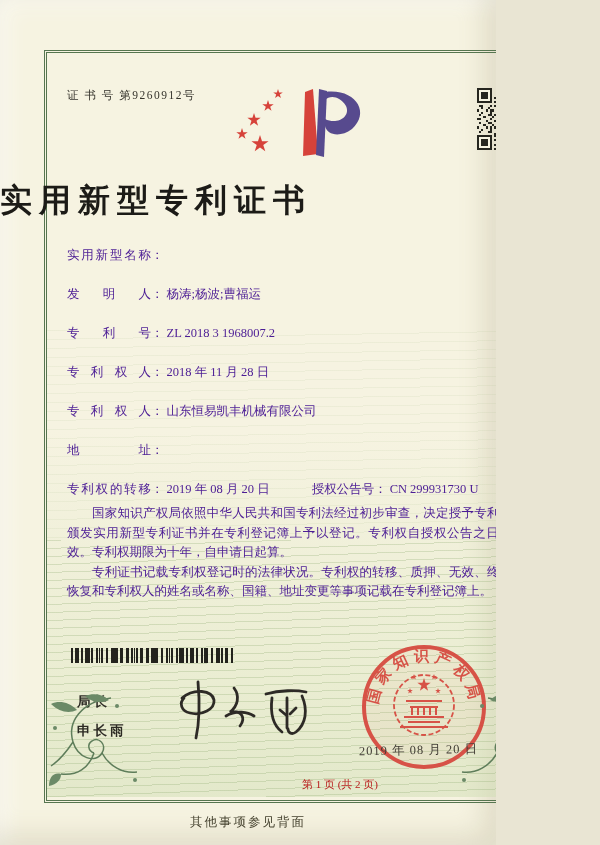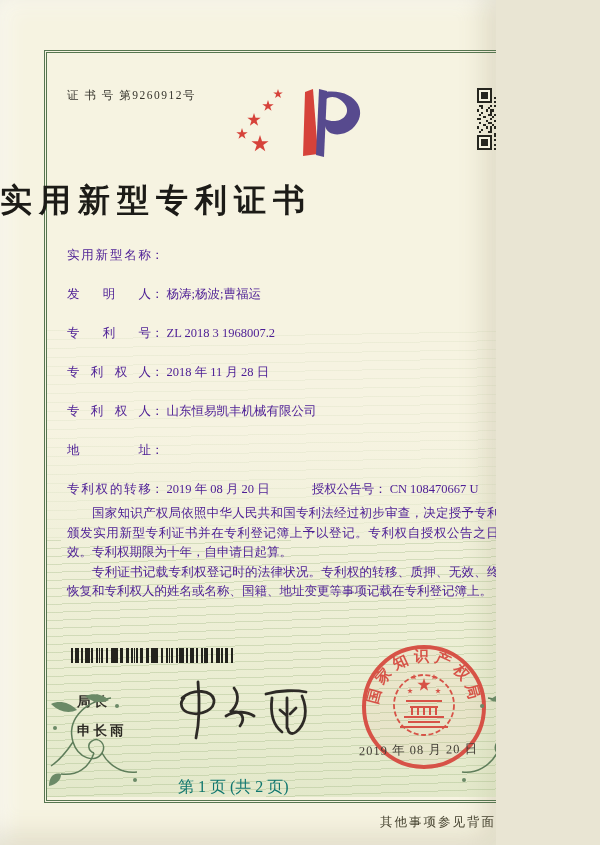--- a/index.html
+++ b/index.html
@@ -31,22 +31,22 @@
           repeating-linear-gradient(90deg,#23231d 0 2px,rgba(0,0,0,0) 2px 5px),
           repeating-linear-gradient(90deg,#23231d 0 1px,rgba(0,0,0,0) 1px 7px),
           repeating-linear-gradient(90deg,rgba(0,0,0,0) 0 4px,#23231d 4px 6px,rgba(0,0,0,0) 6px 13px);}
   .signer{position:absolute;left:77px;top:693px;font-family:"Liberation Sans",sans-serif;
           font-weight:700;font-size:13.5px;color:#2c2a24;letter-spacing:3px;}
   .signer div{margin-bottom:11px;}
   .signature{position:absolute;left:168px;top:676px;}
   .seal{position:absolute;left:358px;top:641px;width:132px;height:132px;opacity:.92;}
   .seal-date{position:absolute;left:359px;top:742px;font-size:12.5px;letter-spacing:1px;
              color:#403c34;transform:rotate(-1.2deg);}
-  .page-num{position:absolute;left:178px;top:777px;width:200px;text-align:left;font-size:16px;color:#0f766e;}
-  .back-note{position:absolute;left:0;right:0;top:814px;text-align:right;font-size:12.5px;
+  .page-num{position:absolute;left:178px;top:777px;width:200px;text-align:right;font-size:11px;color:#b91c1c;}
+  .back-note{position:absolute;left:0;right:0;top:814px;text-align:center;font-size:12.5px;
              letter-spacing:2px;color:#45422f;}
   .orn{position:absolute;width:92px;height:104px;}
   .orn-l{left:47px;top:692px;}
   .orn-r{left:460px;top:692px;transform:scaleX(-1);}
 </style>
 </head>
 <body>
 
 <div class="page">
 
@@ -147,21 +147,21 @@
     </div>
     <div class="frow">
       <span class="flabel">地址</span>
         <span class="fcolon">：</span>
     </div>
     <div class="frow">
       <span class="flabel">专利权的转移</span>
         <span class="fcolon">：</span>
         <span class="fvalue">2019 年 08 月 20 日</span>
       <span class="grant2">
-        <span>授权公告号</span><span class="fcolon">：</span><span>CN 108470667 U</span>
+        <span>授权公告号</span><span class="fcolon">：</span><span>CN 299931730 U</span>
       </span>
     </div>
   </div>
 
   <div class="paras">
     <p>国家知识产权局依照中华人民共和国专利法经过初步审查，决定授予专利权，颁发实用新型专利证书并在专利登记簿上予以登记。专利权自授权公告之日起生效。专利权期限为十年，自申请日起算。</p>
     <p>专利证书记载专利权登记时的法律状况。专利权的转移、质押、无效、终止、恢复和专利权人的姓名或名称、国籍、地址变更等事项记载在专利登记簿上。</p>
   </div>
 
   <div class="barcode"></div>

